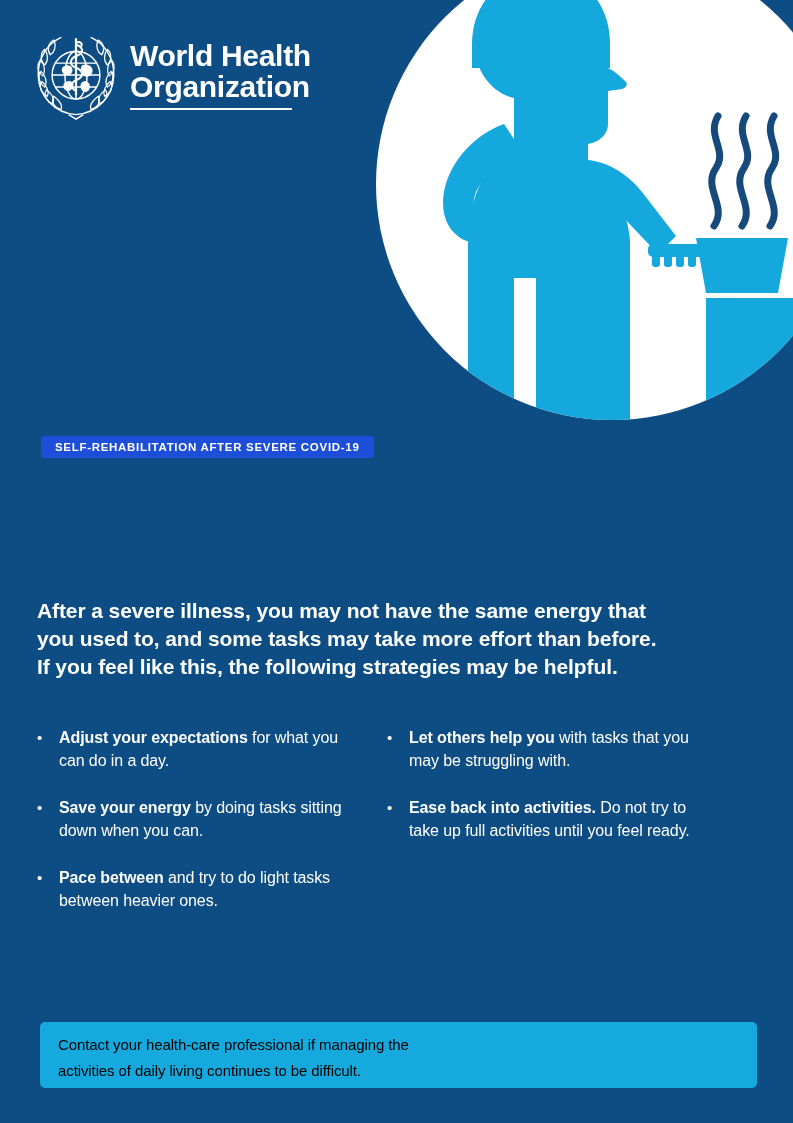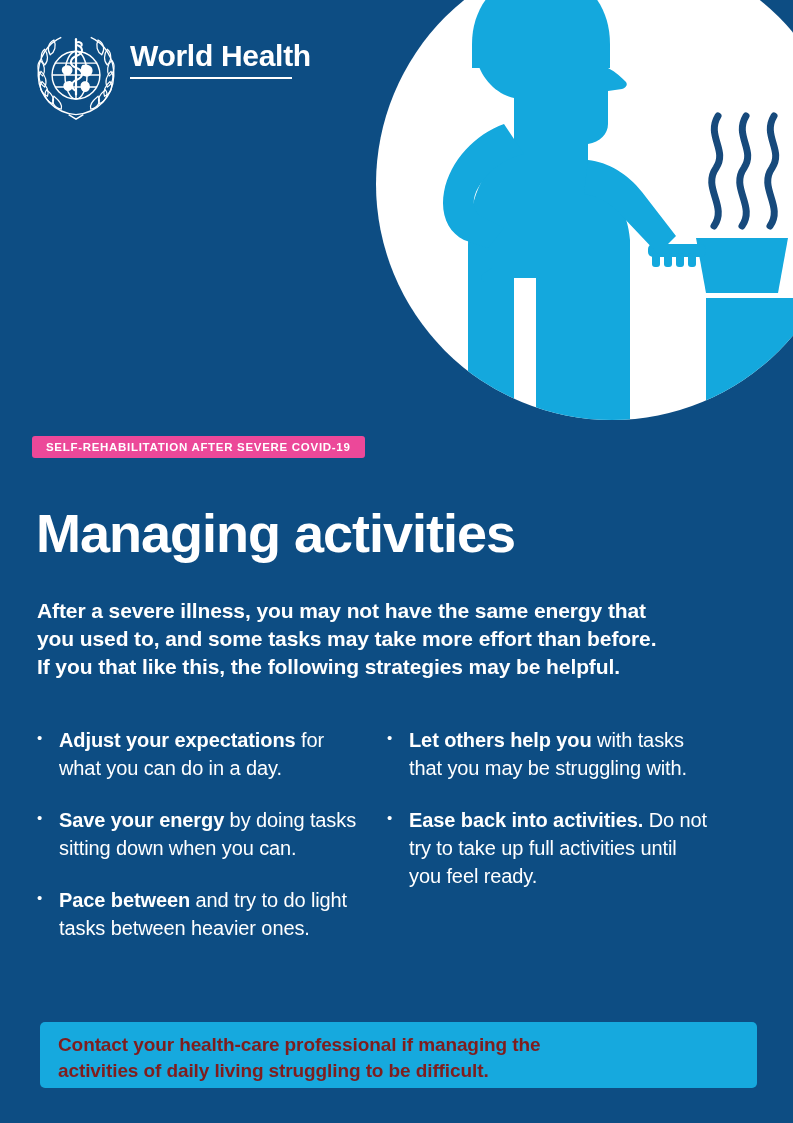--- a/index.html
+++ b/index.html
@@ -85,24 +85,24 @@
     left: 101px;
     bottom: -2px;
     font-size: 21px;
     font-weight: bold;
     letter-spacing: -0.2px;
   }
 
   
   .badge {
     position: absolute;
-    left: 32px;
+    left: 41px;
     top: 436px;
     height: 22px;
-    background: #ec4899;
+    background: #1d4ed8;
     border-radius: 3px;
     display: flex;
     align-items: center;
     padding: 0 14px;
     font-size: 11.5px;
     font-weight: bold;
     letter-spacing: 0.7px;
     color: #ffffff;
     white-space: nowrap;
   }
@@ -151,45 +151,45 @@
   .bullet-dot {
     width: 22px;
     flex: none;
     font-size: 15px;
     line-height: 24px;
     color: #ffffff;
     text-align: left;
     padding-left: 4px;
   }
   .bullet-text {
-    font-size: 20px;
-    line-height: 28px;
+    font-size: 16px;
+    line-height: 23px;
     font-weight: normal;
     letter-spacing: -0.1px;
   }
   .bullet-text b { font-weight: bold; }
 
   
   .callout {
     position: absolute;
     left: 40px;
     top: 1022px;
     width: 717px;
     height: 66px;
     background: #16a9de;
     border-radius: 5px;
     box-sizing: border-box;
     padding: 10px 18px 0 18px;
   }
   .callout-text {
-    font-size: 19px;
-    font-weight: bold;
+    font-size: 15px;
+    font-weight: normal;
     line-height: 26px;
     letter-spacing: -0.1px;
-    color: #7f1d1d;
+    color: #000000;
   }
   .callout-text span { display: block; white-space: nowrap; }
 </style>
 </head>
 <body>
 
 <div class="poster">
 
   <div class="hero">
     <svg width="472" height="472" viewBox="0 0 472 472" xmlns="http://www.w3.org/2000/svg">
@@ -320,36 +320,36 @@
                    C 58 18, 59 25, 51 28
                    C 43 31, 42 38, 50 41
                    C 58 44, 59 51, 51 54
                    C 44 57, 44 63, 50 66"></path>
           <path d="M50 14 C 54 12, 57 14, 56 17"></path>
         </g>
       </svg>
     </div>
     <div class="logo-text">
       <div class="logo-line1">World Health</div>
+      <div class="logo-line2">Organization</div>
       <div class="logo-rule"></div>
     </div>
   </div>
 
   <div class="badge">
     <span>SELF-REHABILITATION  AFTER  SEVERE  COVID-19</span>
   </div>
 
   <h1 class="title">
-    <span>Managing activities</span>
   </h1>
 
   <div class="intro">
     <span>After a severe illness, you may not have the same energy that</span>
     <span>you used to, and some tasks may take more effort than before.</span>
-    <span>If you that like this, the following  strategies may be helpful.</span>
+    <span>If you feel like this, the following  strategies may be helpful.</span>
   </div>
 
   <div class="columns">
 
     <div class="col">
       <div class="bullet">
         <span class="bullet-dot">•</span>
         <span class="bullet-text">
           <b>Adjust your expectations</b><span> for what you can do in a day.</span>
         </span>
@@ -381,17 +381,17 @@
           <b>Ease back into activities.</b><span> Do not try to take up full activities until you feel ready.</span>
         </span>
       </div>
     </div>
 
   </div>
 
   <div class="callout">
     <div class="callout-text">
       <span>Contact your health-care professional  if managing the</span>
-      <span>activities  of daily living struggling  to be difficult.</span>
+      <span>activities  of daily living continues  to be difficult.</span>
     </div>
   </div>
 
 </div>
 
 </body></html>

